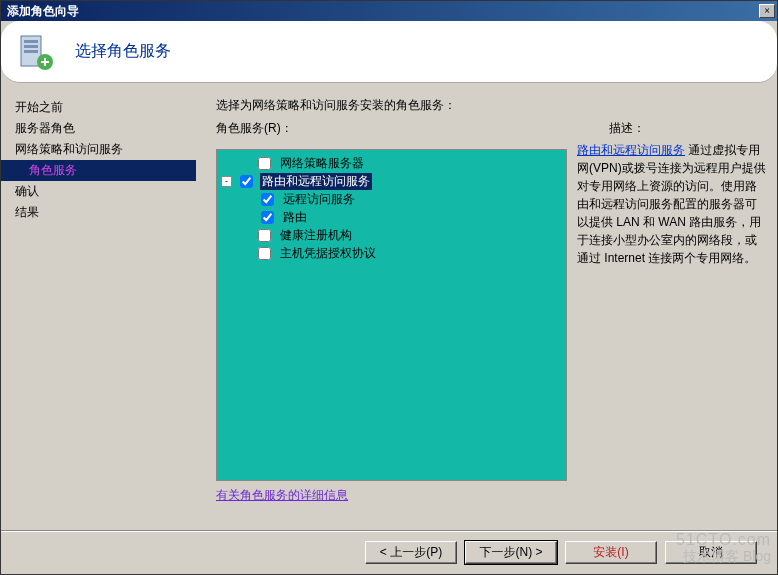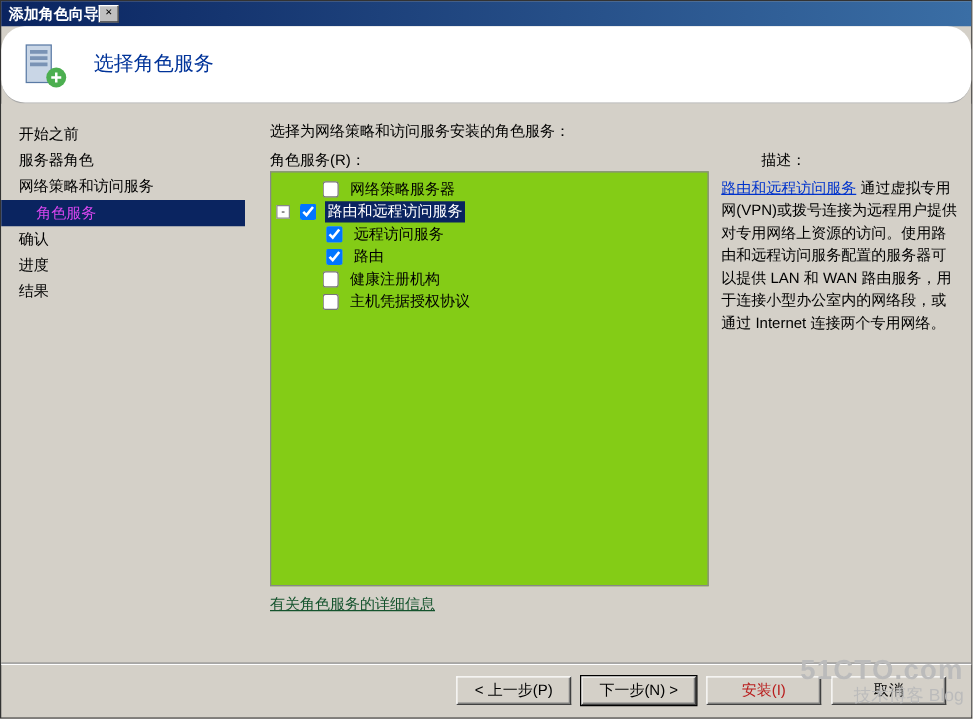--- a/index.html
+++ b/index.html
@@ -13,20 +13,21 @@
     overflow: hidden;
     position: relative;
   }
   .window { width: 778px; height: 575px; border: 1px solid #333; background: #d4d0c8; position: relative; }
   .titlebar {
     height: 20px;
     background: linear-gradient(to right, #0a2460, #3a6ea5);
     color: #fff;
     display: flex;
     align-items: center;
+    justify-content: space-between;
     padding: 0 2px 0 6px;
     font-weight: bold;
     font-family: Liberation Serif, serif;
   }
   .titlebar .close {
     width: 16px; height: 14px;
     background: #c0c0c0;
     border: 1px solid #fff;
     border-right-color: #404040;
     border-bottom-color: #404040;
@@ -72,25 +73,25 @@
     background: #0a2460;
     color: #d946ef;
   }
   .main {
     flex: 1;
     padding: 14px 10px 10px 20px;
     display: flex;
     flex-direction: column;
   }
   .instr { margin-bottom: 6px; }
-  .treelabel { margin-bottom: 0; }
+  .treelabel { margin-bottom: 12px; }
   .cols { display: flex; flex: 1; gap: 10px; }
   .tree-wrap { flex: 1; }
   .treeview {
-    background: #84cc16;
+    background: #14b8a6;
     border: 1px solid #888;
     height: 332px;
     padding: 4px 4px;
     overflow: auto;
   }
   .treerow {
     display: flex;
     align-items: center;
     height: 18px;
     gap: 4px;
@@ -110,21 +111,21 @@
   }
   .node-label { padding: 0 2px; }
   .node-label.sel { background: #0a2460; color: #fff; }
   .indent1 { padding-left: 18px; }
   .indent2 { padding-left: 36px; }
   .desc-col { width: 190px; }
   .desc-title { margin-bottom: 4px; margin-left: 32px; }
   .desc-body { line-height: 1.5; }
   .desc-body a { color: #0033cc; text-decoration: underline; }
   .link-more { margin-top: 6px; }
-  .link-more a { color: #14532d; text-decoration: underline; }
+  .link-more a { color: #6d28d9; text-decoration: underline; }
   .footer {
     height: 42px;
     border-top: 1px solid #fff;
     box-shadow: 0 -1px 0 #888;
     display: flex;
     align-items: center;
     justify-content: flex-end;
     padding-right: 20px;
     gap: 8px;
   }
@@ -145,21 +146,21 @@
   .watermark {
     position: absolute;
     right: 6px;
     bottom: 10px;
     color: #bbb;
     font-family: Arial, sans-serif;
     text-align: right;
     pointer-events: none;
     line-height: 1.1;
   }
-  .watermark .big { font-size: 22px; font-weight: bold; letter-spacing: 1px; text-align: center; }
+  .watermark .big { font-size: 16px; font-weight: normal; letter-spacing: 1px; text-align: center; }
   .watermark .small { font-size: 14px; }
 </style>
 </head>
 <body>
 
 <div class="window">
   <div class="titlebar">
     <span>添加角色向导</span>
     <div class="close">×</div>
   </div>
@@ -178,21 +179,20 @@
     <div class="header-title">选择角色服务</div>
   </div>
 
   <div class="body">
     <div class="sidebar">
       <div class="side-item">开始之前</div>
       <div class="side-item">服务器角色</div>
       <div class="side-item">网络策略和访问服务</div>
       <div class="side-item indent active">角色服务</div>
       <div class="side-item">确认</div>
-      <div class="side-item">进度</div>
       <div class="side-item">结果</div>
     </div>
 
     <div class="main">
       <div class="instr">选择为网络策略和访问服务安装的角色服务：</div>
       <div class="cols">
         <div class="tree-wrap">
           <div class="treelabel">角色服务(R)：</div>
           <div class="treeview">
             <div class="treerow indent1">

